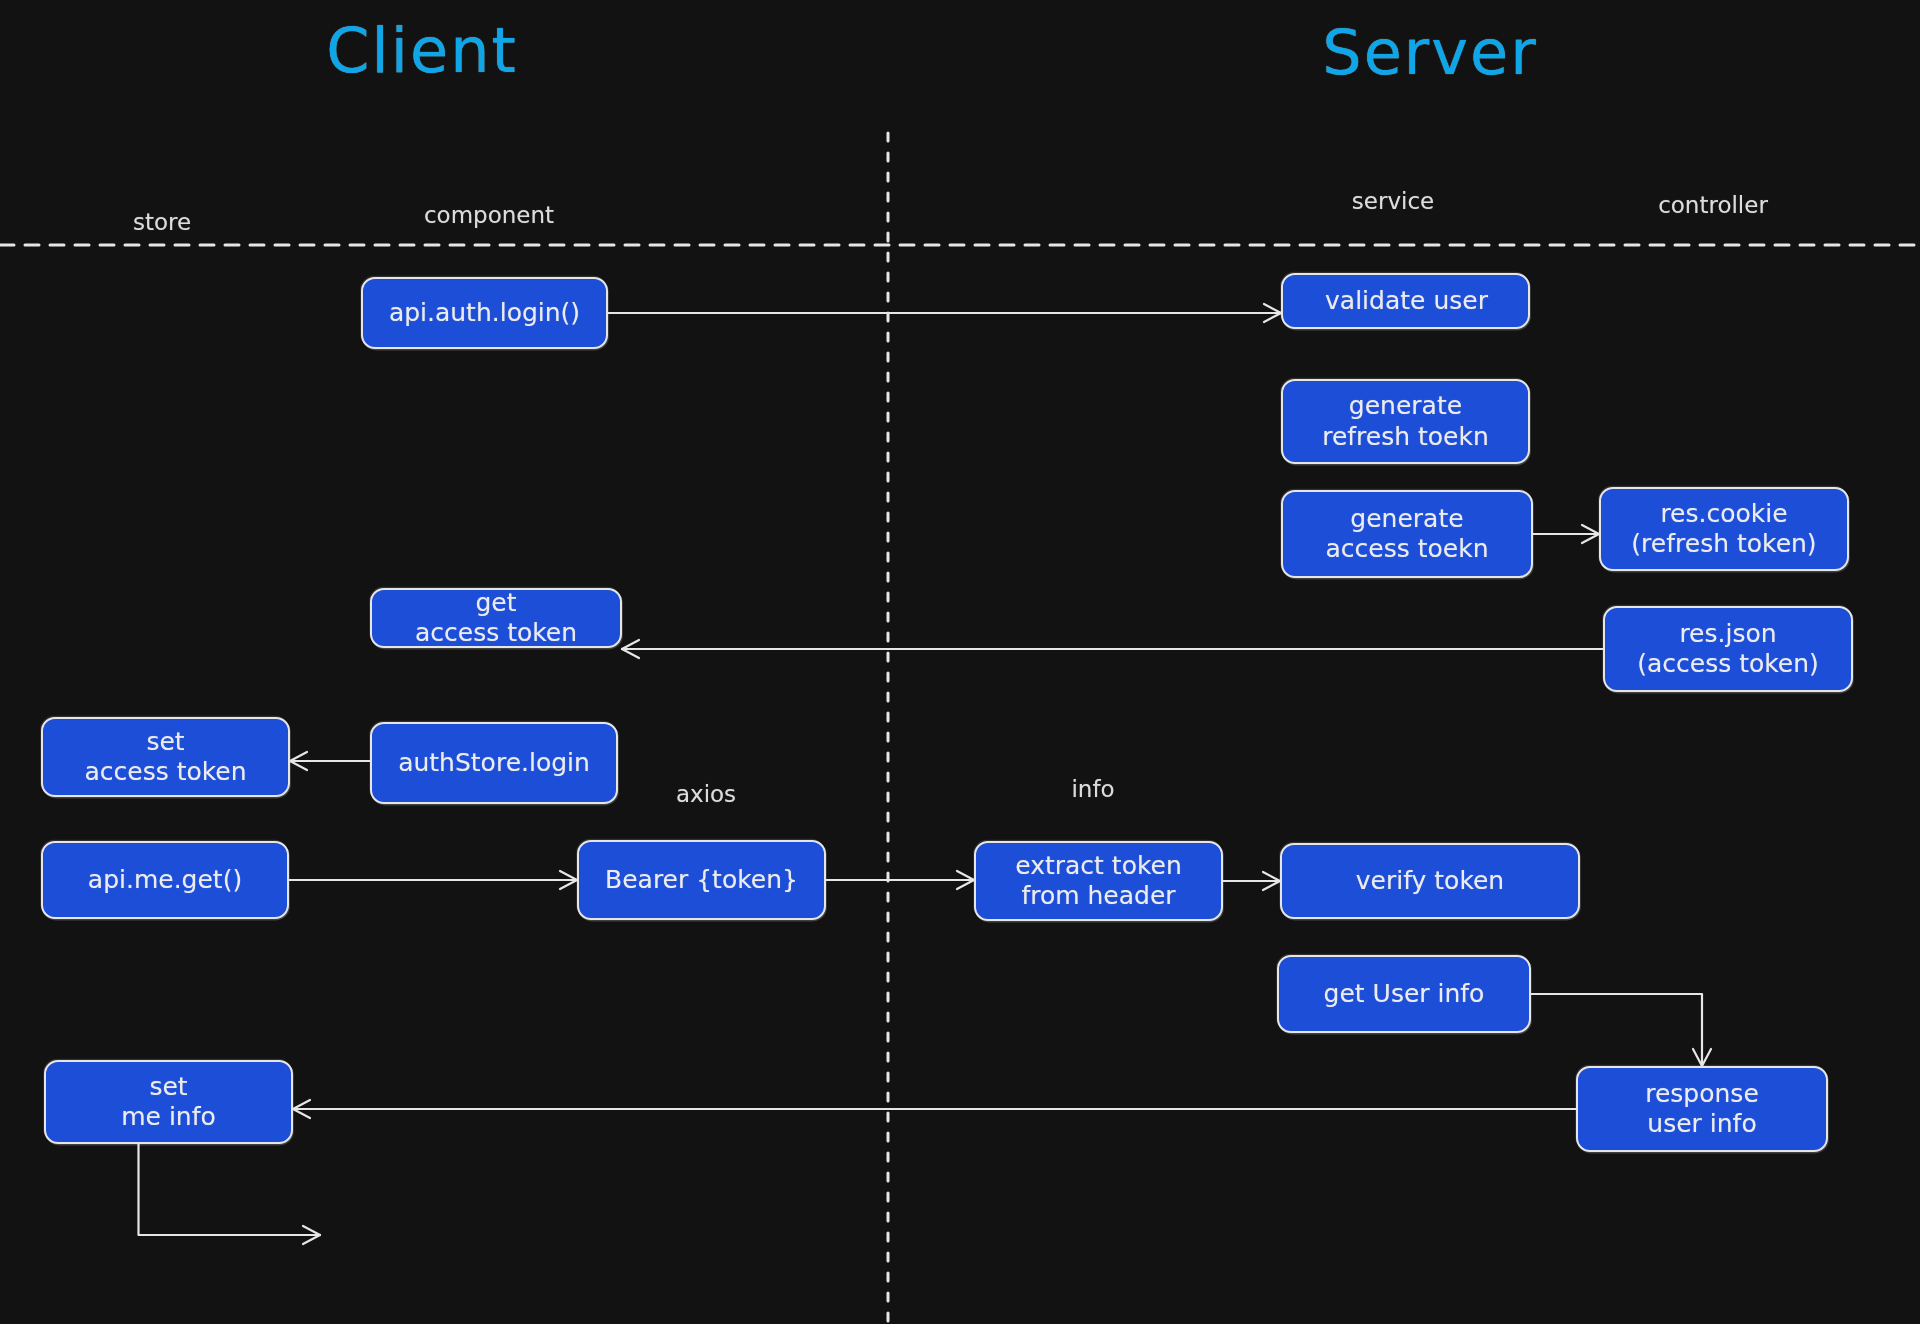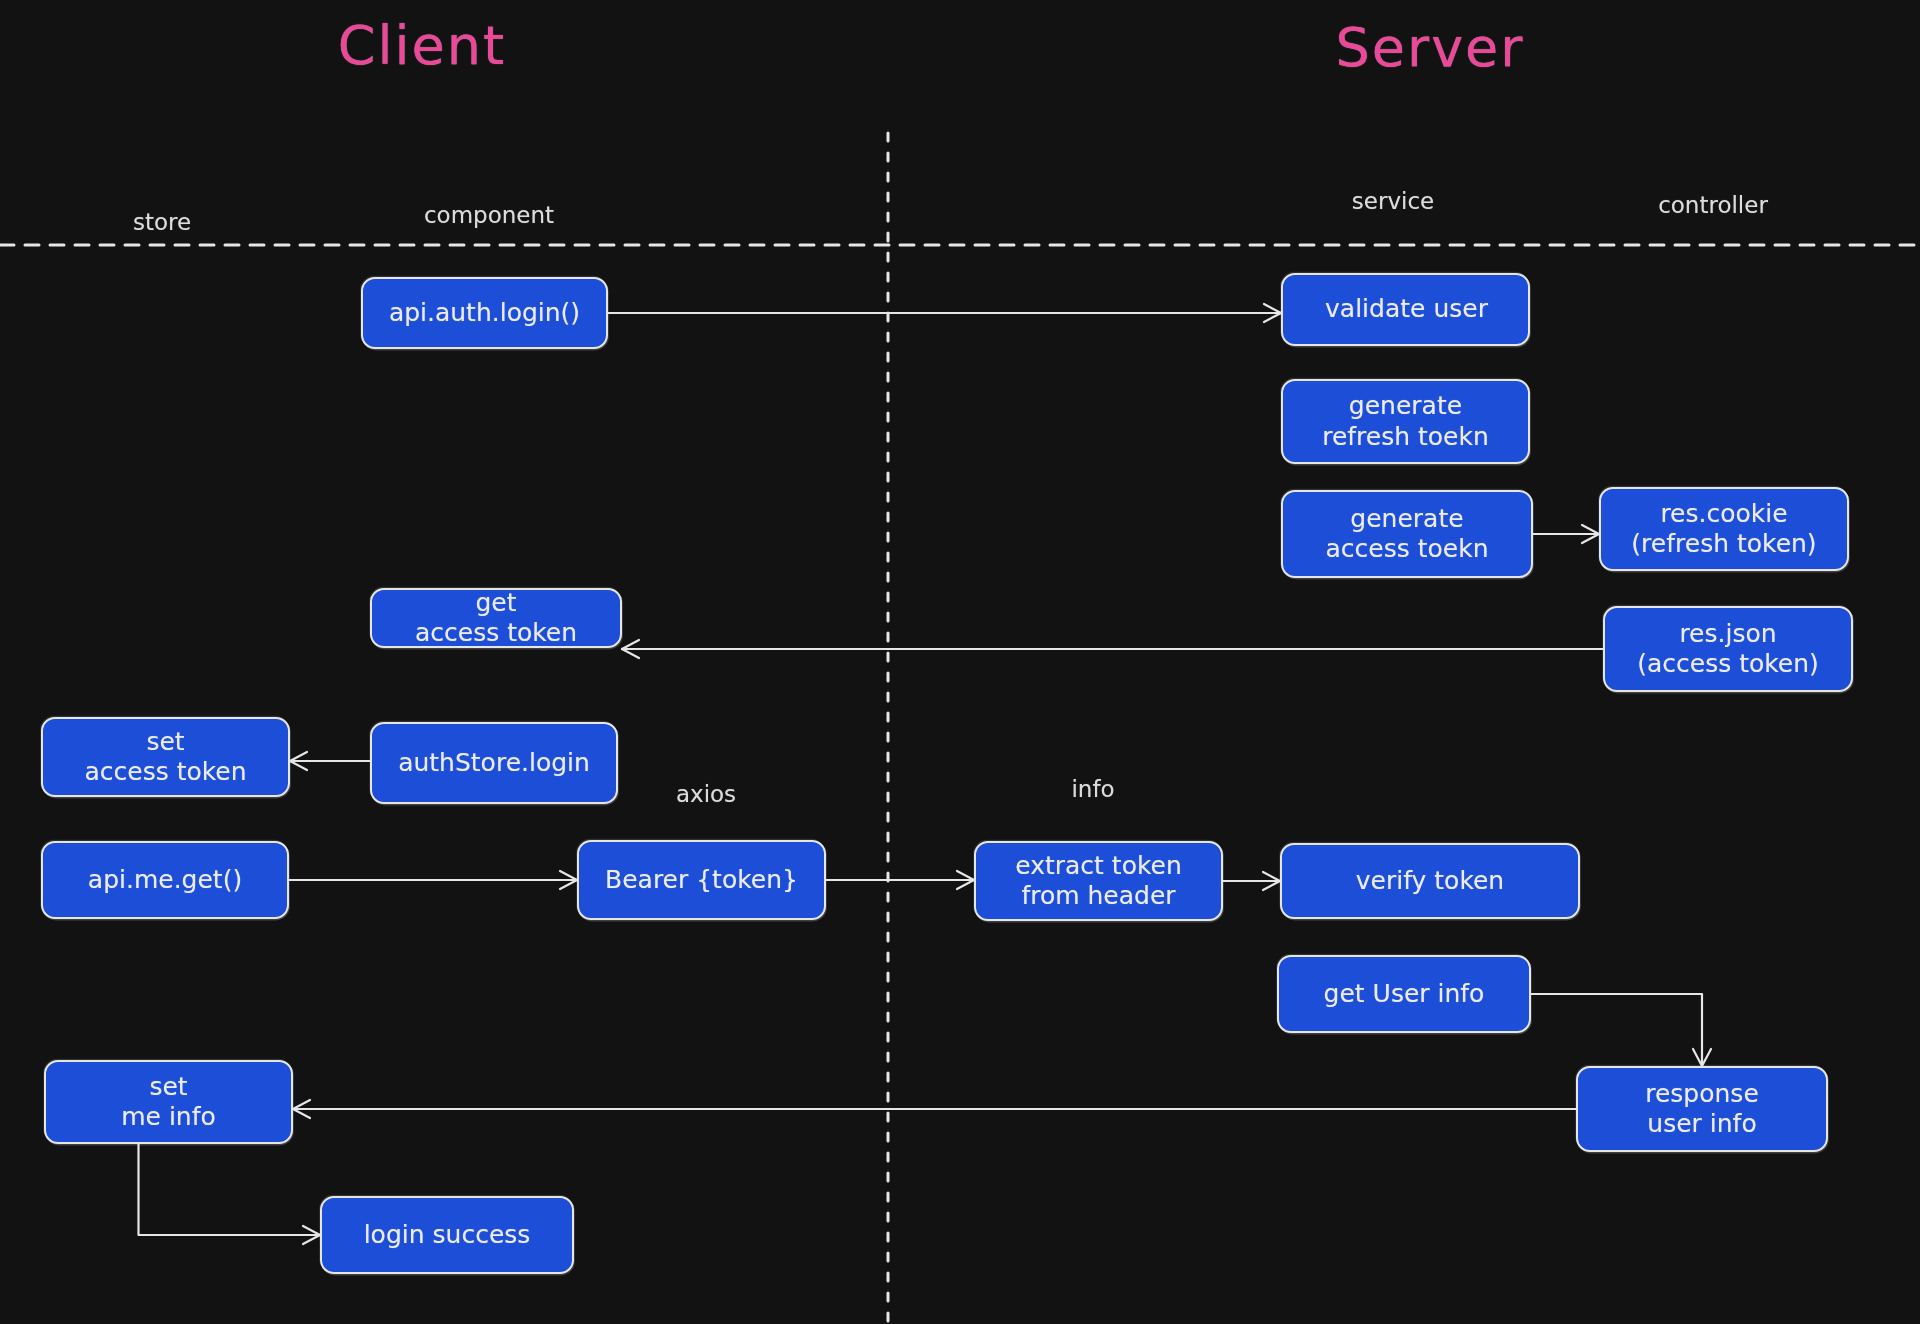--- a/index.html
+++ b/index.html
@@ -18,22 +18,22 @@
   }
   #wires {
     position: absolute;
     left: 0; top: 0;
     width: 1920px;
     height: 1324px;
     pointer-events: none;
   }
   .lane-title {
     position: absolute;
-    color: #ec4899;
-    font-size: 54px;
+    color: #0ea5e9;
+    font-size: 62px;
     font-weight: 400;
     letter-spacing: 2px;
     white-space: nowrap;
     transform: translateX(-50%);
     text-shadow: 0 0 1px rgba(255,255,255,0.55);
   }
   .lane-label {
     position: absolute;
     color: #dcdcdc;
     font-size: 23px;
@@ -131,21 +131,21 @@
     <div class="lane-title" style="left: 1430px; top: 16px;">Server</div>
     <div class="lane-label" style="left: 162px; top: 209px;">store</div>
     <div class="lane-label" style="left: 489px; top: 202px;">component</div>
     <div class="lane-label" style="left: 1393px; top: 188px;">service</div>
     <div class="lane-label" style="left: 1713px; top: 192px;">controller</div>
     <div class="free-label" style="left: 706px; top: 781px;">axios</div>
     <div class="free-label" style="left: 1093px; top: 776px;">info</div>
     <div class="node" style="left: 361px; top: 277px; width: 247px; height: 72px;">
       <span>api.auth.login()</span>
     </div>
-    <div class="node" style="left: 1281px; top: 273px; width: 249px; height: 73px; padding-left: 12px;">
+    <div class="node" style="left: 1281px; top: 273px; width: 249px; height: 56px; padding-left: 12px;">
       <span>validate user</span>
     </div>
     <div class="node" style="left: 1281px; top: 379px; width: 249px; height: 85px;">
       <span>generate
 refresh toekn</span>
     </div>
     <div class="node" style="left: 1281px; top: 490px; width: 252px; height: 88px;">
       <span>generate
 access toekn</span>
     </div>
@@ -185,16 +185,13 @@
       <span>get User info</span>
     </div>
     <div class="node" style="left: 1576px; top: 1066px; width: 252px; height: 86px;">
       <span>response
 user info</span>
     </div>
     <div class="node" style="left: 44px; top: 1060px; width: 249px; height: 84px;">
       <span>set
 me info</span>
     </div>
-    <div class="node" style="left: 320px; top: 1196px; width: 254px; height: 78px;">
-      <span>login success</span>
-    </div>
   </div>
 
 </body></html>

